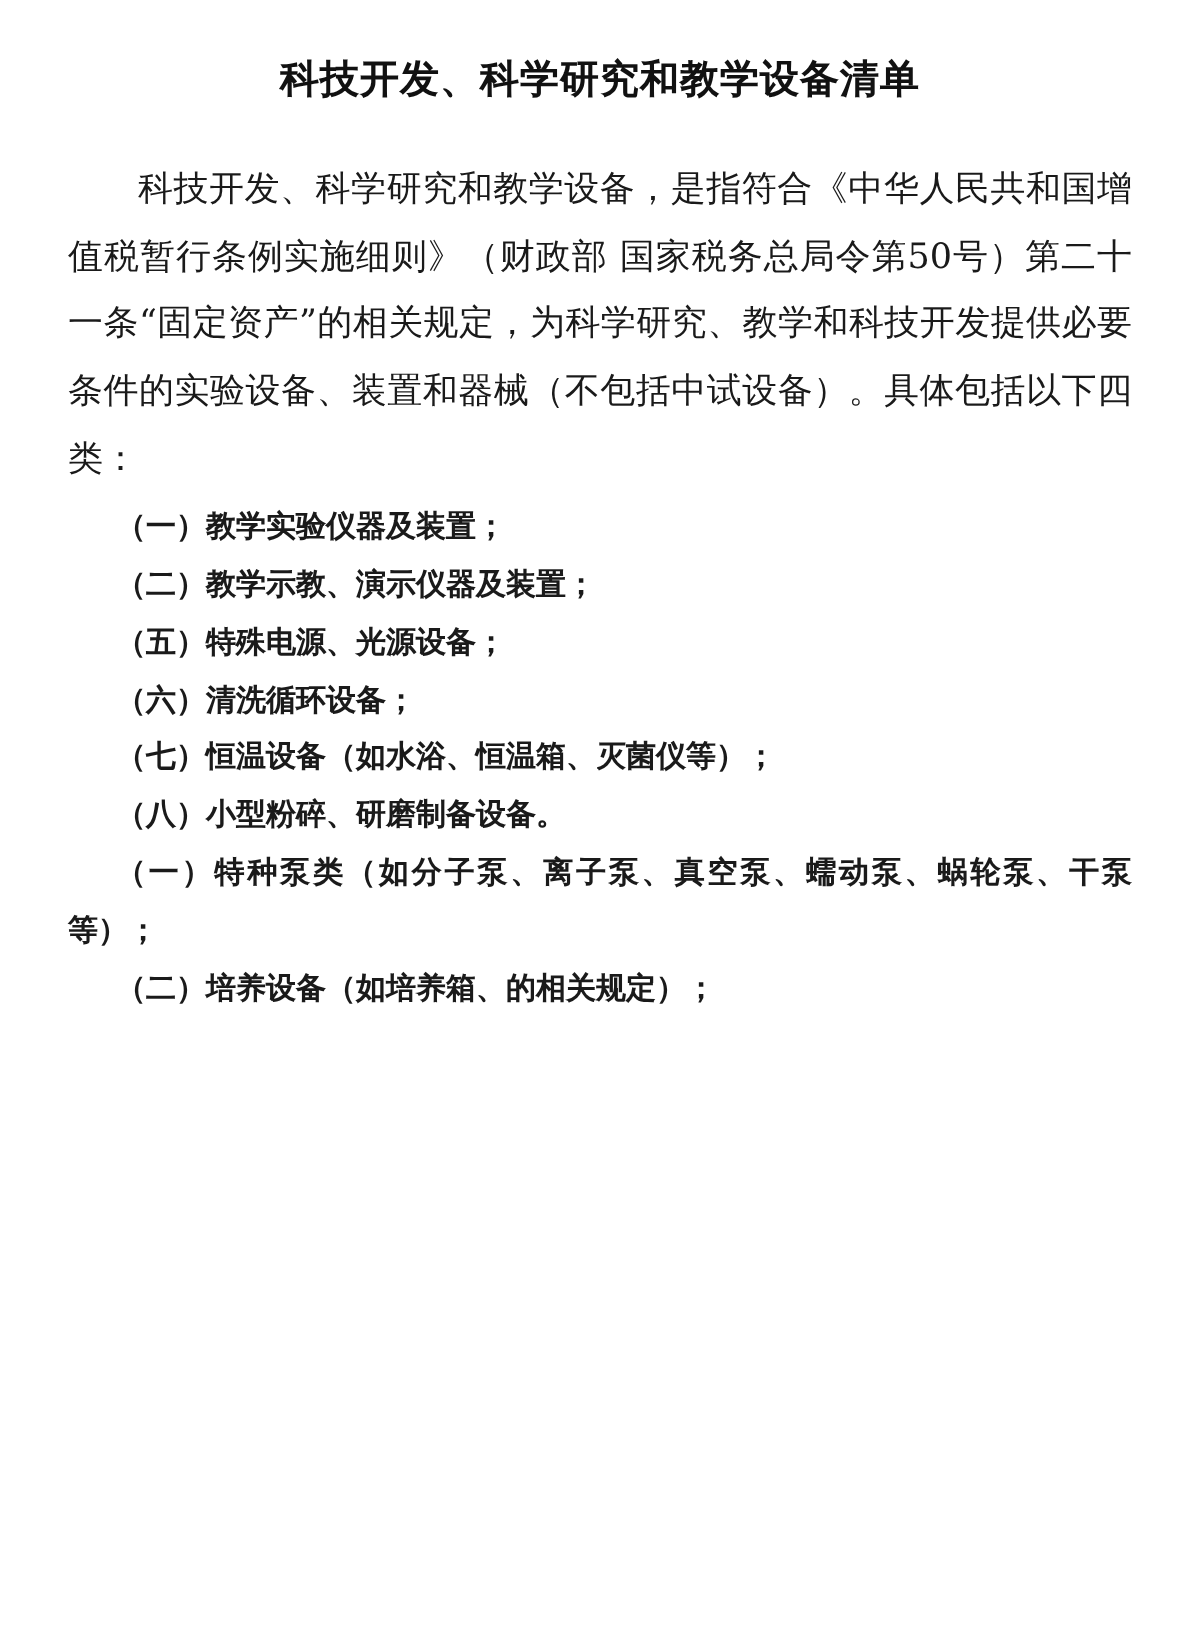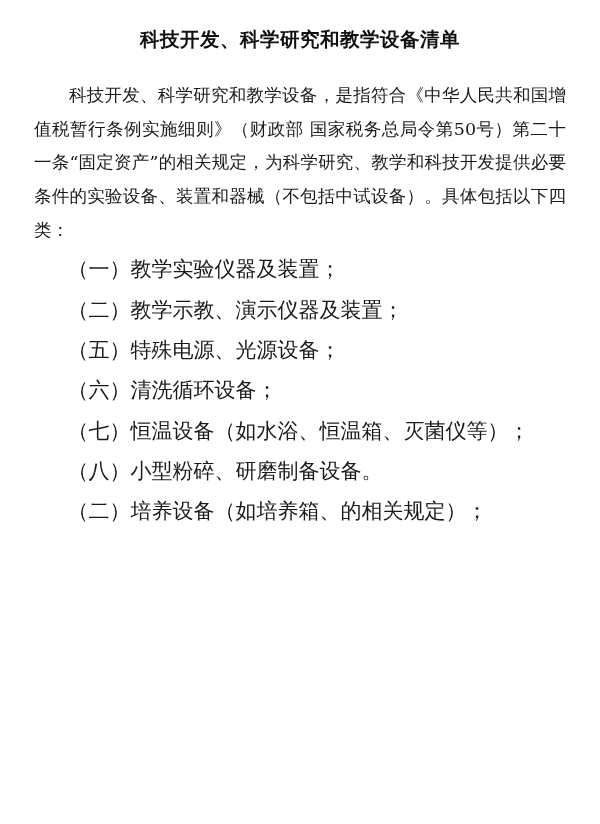--- a/index.html
+++ b/index.html
@@ -43,27 +43,28 @@
   }
   .heading {
     font-size: 17.5px;
     font-weight: bold;
     line-height: 1.92;
     text-indent: 1.2em;
     margin: 2px 0 0 0;
     color: #111;
   }
   .item {
-    font-size: 21px;
+    font-size: 15px;
     line-height: 1.92;
     text-indent: 1.6em;
     margin: 0;
     text-align: justify;
     text-justify: inter-ideograph;
     color: #1a1a1a;
+    font-weight: bold;
   }
   .item.wrap {
     text-indent: 1.6em;
   }
 </style>
 </head>
 <body>
 
 <div class="page">
 
@@ -71,15 +72,16 @@
 
   <p class="para indent2">科技开发、科学研究和教学设备，是指符合《中华人民共和国增值税暂行条例实施细则》（财政部 国家税务总局令第50号）第二十一条“固定资产”的相关规定，为科学研究、教学和科技开发提供必要条件的实验设备、装置和器械（不包括中试设备）。具体包括以下四类：</p>
 
   <p class="item">（一）教学实验仪器及装置；</p>
   <p class="item">（二）教学示教、演示仪器及装置；</p>
   <p class="item">（五）特殊电源、光源设备；</p>
   <p class="item">（六）清洗循环设备；</p>
   <p class="item">（七）恒温设备（如水浴、恒温箱、灭菌仪等）；</p>
   <p class="item">（八）小型粉碎、研磨制备设备。</p>
 
+  <p class="item wrap">（一）特种泵类（如分子泵、离子泵、真空泵、蠕动泵、蜗轮泵、干泵等）；</p>
   <p class="item">（二）培养设备（如培养箱、的相关规定）；</p>
 
 </div>
 
 </body></html>

